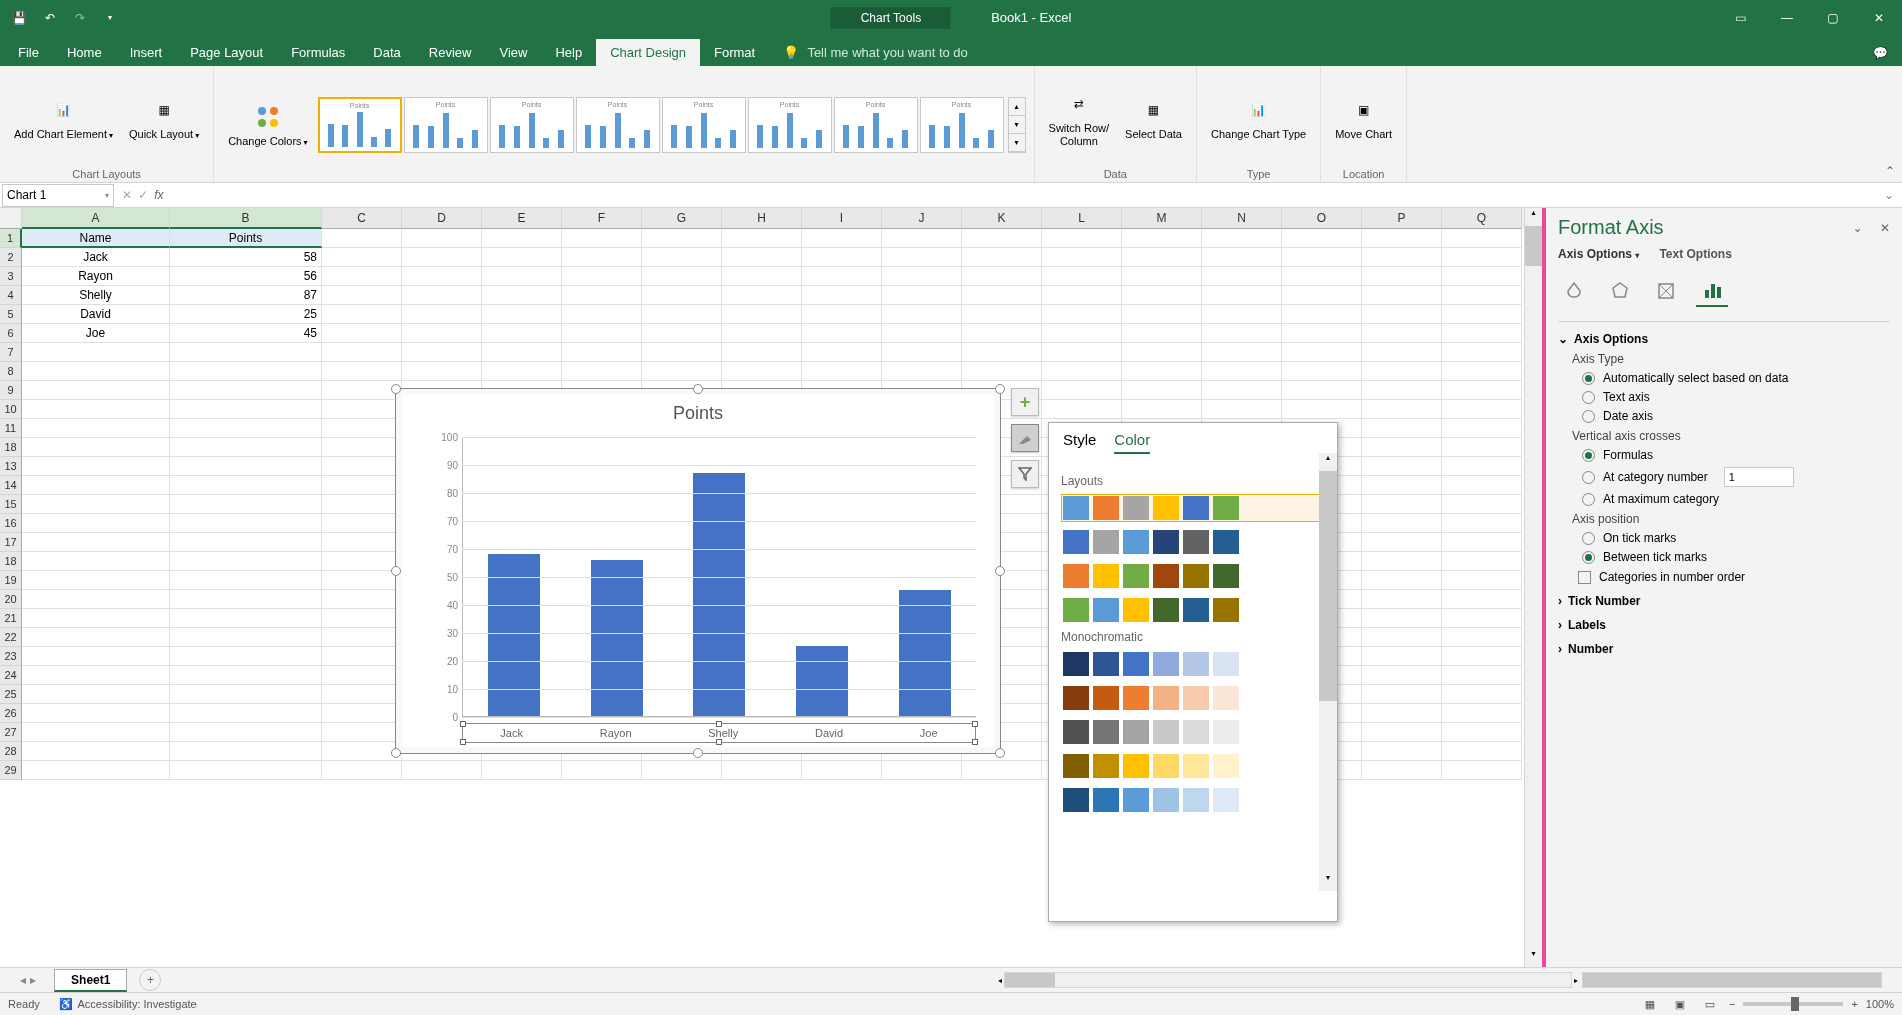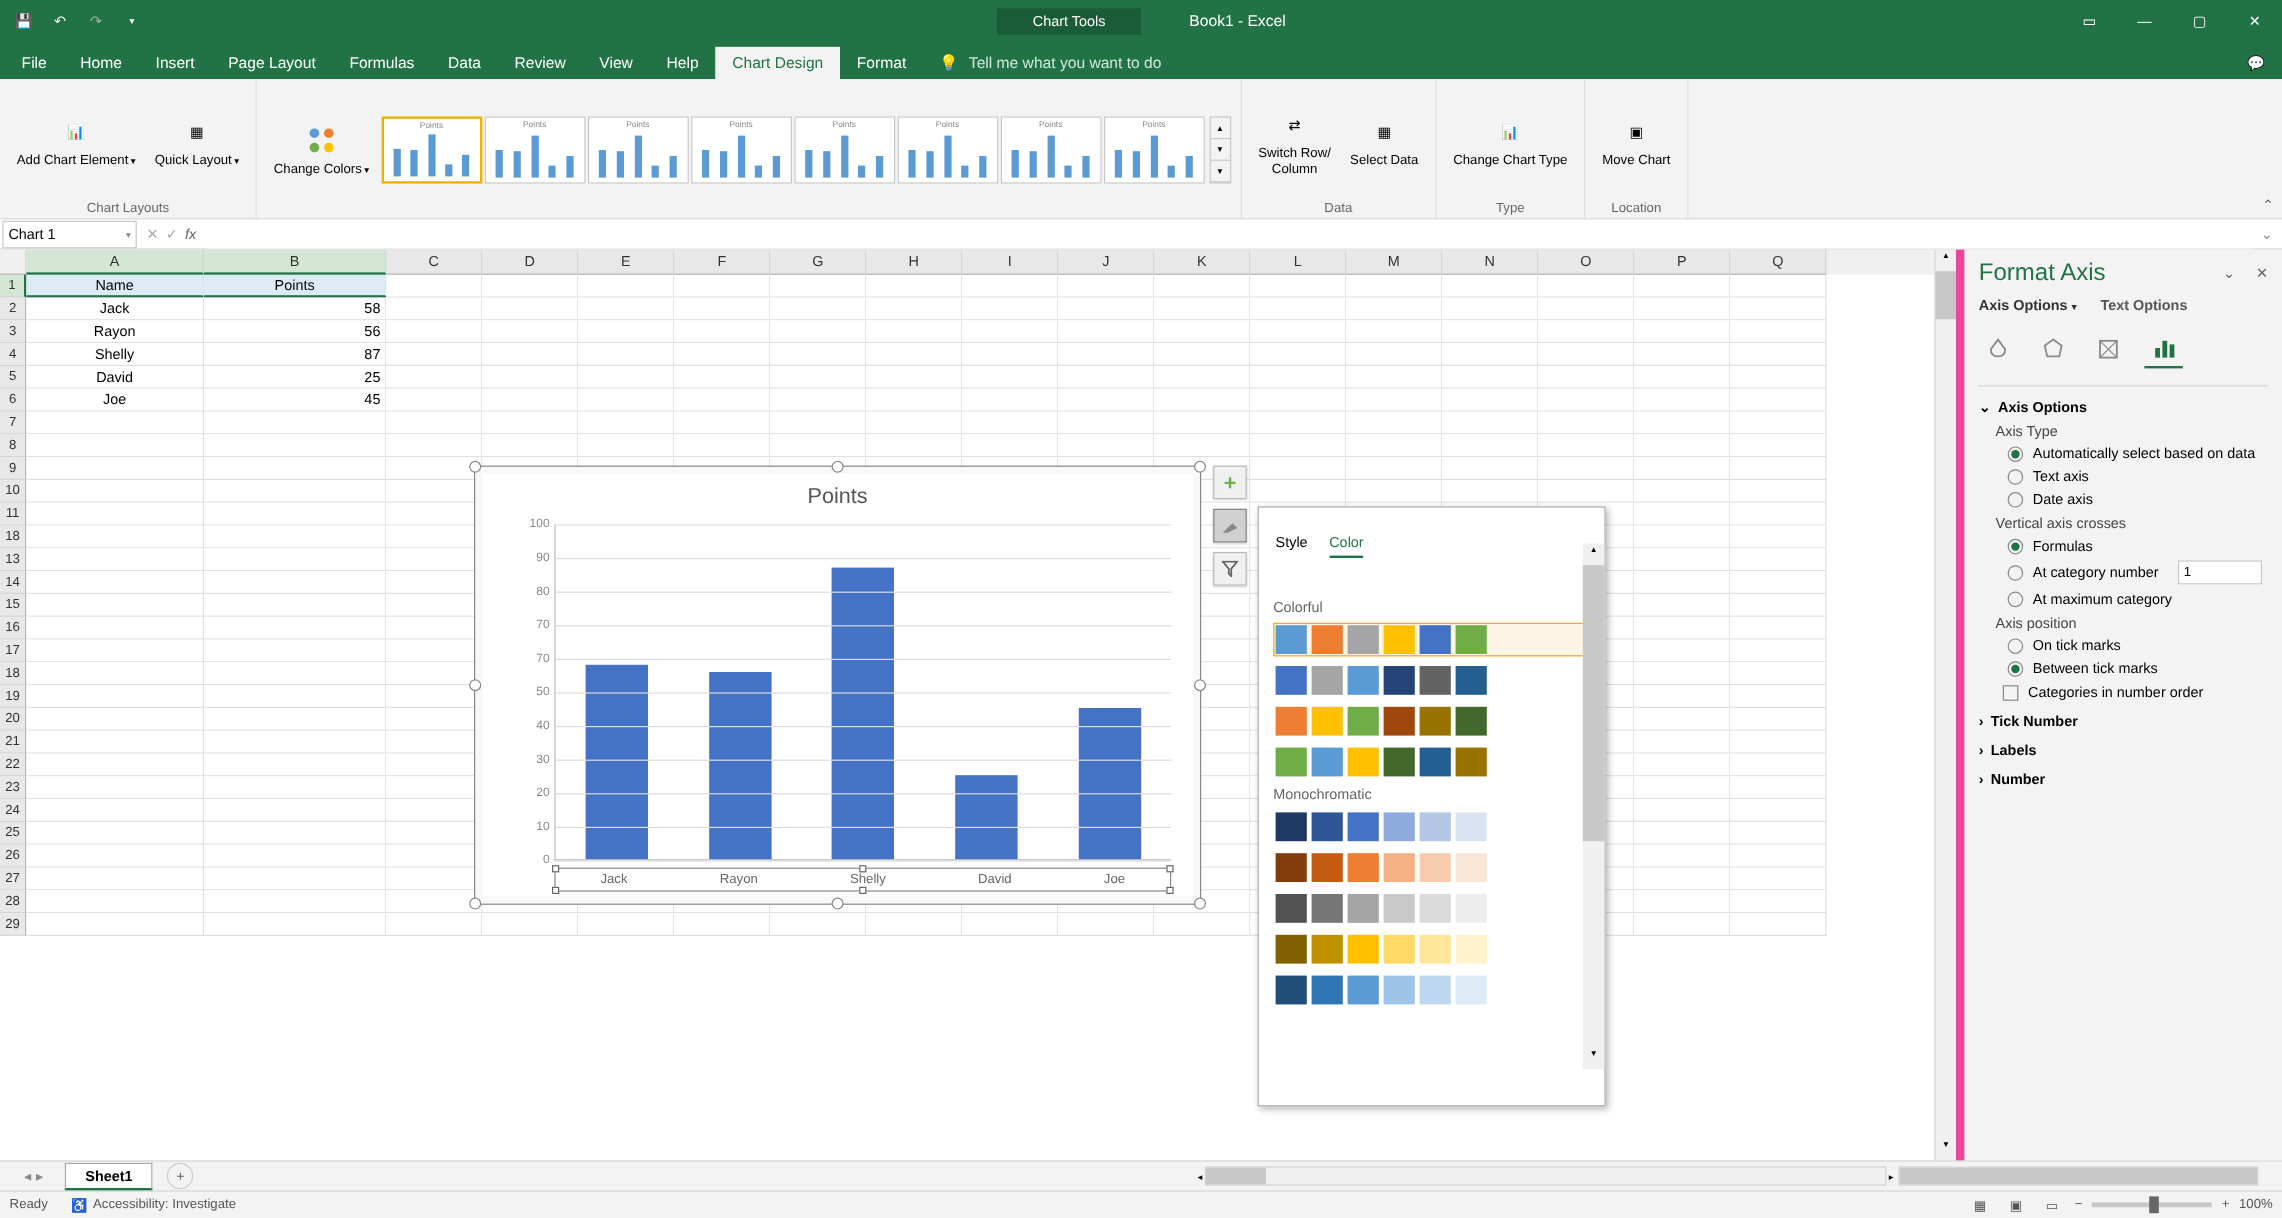--- a/index.html
+++ b/index.html
@@ -80,34 +80,34 @@
 .axis-sel { position:absolute; border:1px solid #888; }
 .axis-sel .sq { width:6px; height:6px; background:#fff; border:1px solid #666; position:absolute; }
 
 
 .chart-side-btns { position:absolute; left:1011px; top:180px; display:flex; flex-direction:column; gap:8px; }
 .side-btn { width:28px; height:28px; border:1px solid #bbb; background:#f0f0f0; display:flex; align-items:center; justify-content:center; cursor:pointer; box-shadow:0 1px 2px rgba(0,0,0,0.2); }
 .side-btn.active { background:#d0d0d0; border-color:#888; }
 
 
 .color-popup { position:absolute; left:1048px; top:214px; width:290px; height:500px; background:#fff; border:1px solid #aaa; box-shadow:2px 2px 6px rgba(0,0,0,0.3); }
-.popup-tabs { display:flex; gap:18px; padding:22px 14px; font-size:12px; }
+.popup-tabs { display:flex; gap:18px; padding:8px 14px; font-size:15px; }
 .popup-tab { cursor:pointer; padding-bottom:4px; }
 .popup-tab.active { border-bottom:2px solid #217346; color:#217346; }
 .color-section { padding:6px 12px; overflow-y:auto; }
 .color-section-title { font-size:12px; color:#666; margin:6px 0; }
 .color-row { display:flex; gap:4px; margin-bottom:6px; padding:2px; cursor:pointer; }
 .color-row.sel { border:1px solid #f0b000; background:#fdf4e3; padding:1px; }
 .swatch { width:26px; height:24px; }
 .popup-scroll { position:absolute; right:0; top:30px; bottom:30px; width:18px; background:#f0f0f0; }
 .popup-scroll-thumb { background:#c8c8c8; width:100%; height:230px; position:absolute; top:18px; }
 .popup-footer { position:absolute; bottom:0; left:0; right:0; padding:8px 12px; font-size:12px; color:#0563c1; border-top:1px solid #eee; cursor:pointer; }
 
 
-.format-pane { width:272px; background:#f3f3f3; border-left:7px solid #ec4899; padding:8px 12px; overflow-y:auto; }
+.format-pane { width:360px; background:#f3f3f3; border-left:4px solid #ec4899; padding:8px 12px; overflow-y:auto; }
 .pane-title-row { display:flex; align-items:center; justify-content:space-between; }
 .pane-title { font-size:20px; color:#217346; }
 .pane-subs { display:flex; gap:20px; margin-top:8px; font-size:12px; font-weight:bold; }
 .pane-sub { cursor:pointer; color:#555; }
 .pane-sub.active { color:#333; }
 .pane-icons { display:flex; gap:14px; margin:14px 0; }
 .pane-icon { width:32px; height:32px; display:flex; align-items:center; justify-content:center; cursor:pointer; color:#888; }
 .pane-icon.active { border-bottom:2px solid #217346; color:#217346; }
 .section { margin-top:10px; }
 .section-hdr { display:flex; align-items:center; gap:6px; font-weight:bold; font-size:12px; cursor:pointer; margin-bottom:6px; }
@@ -1014,21 +1014,21 @@
           </svg>
       </div>
     </div>
 
     <div class="color-popup">
       <div class="popup-tabs">
         <div class="popup-tab">Style</div>
         <div class="popup-tab active">Color</div>
       </div>
       <div class="color-section" id="color-section">
-          <div class="color-section-title">Colorful</div>
+          <div class="color-section-title">Layouts</div>
           <div class="color-row sel">
             <div class="swatch" style="background: rgb(91, 155, 213);"></div>
             <div class="swatch" style="background: rgb(237, 125, 49);"></div>
             <div class="swatch" style="background: rgb(165, 165, 165);"></div>
             <div class="swatch" style="background: rgb(255, 192, 0);"></div>
             <div class="swatch" style="background: rgb(68, 114, 196);"></div>
             <div class="swatch" style="background: rgb(112, 173, 71);"></div>
           </div>
           <div class="color-row">
             <div class="swatch" style="background: rgb(68, 114, 196);"></div>

